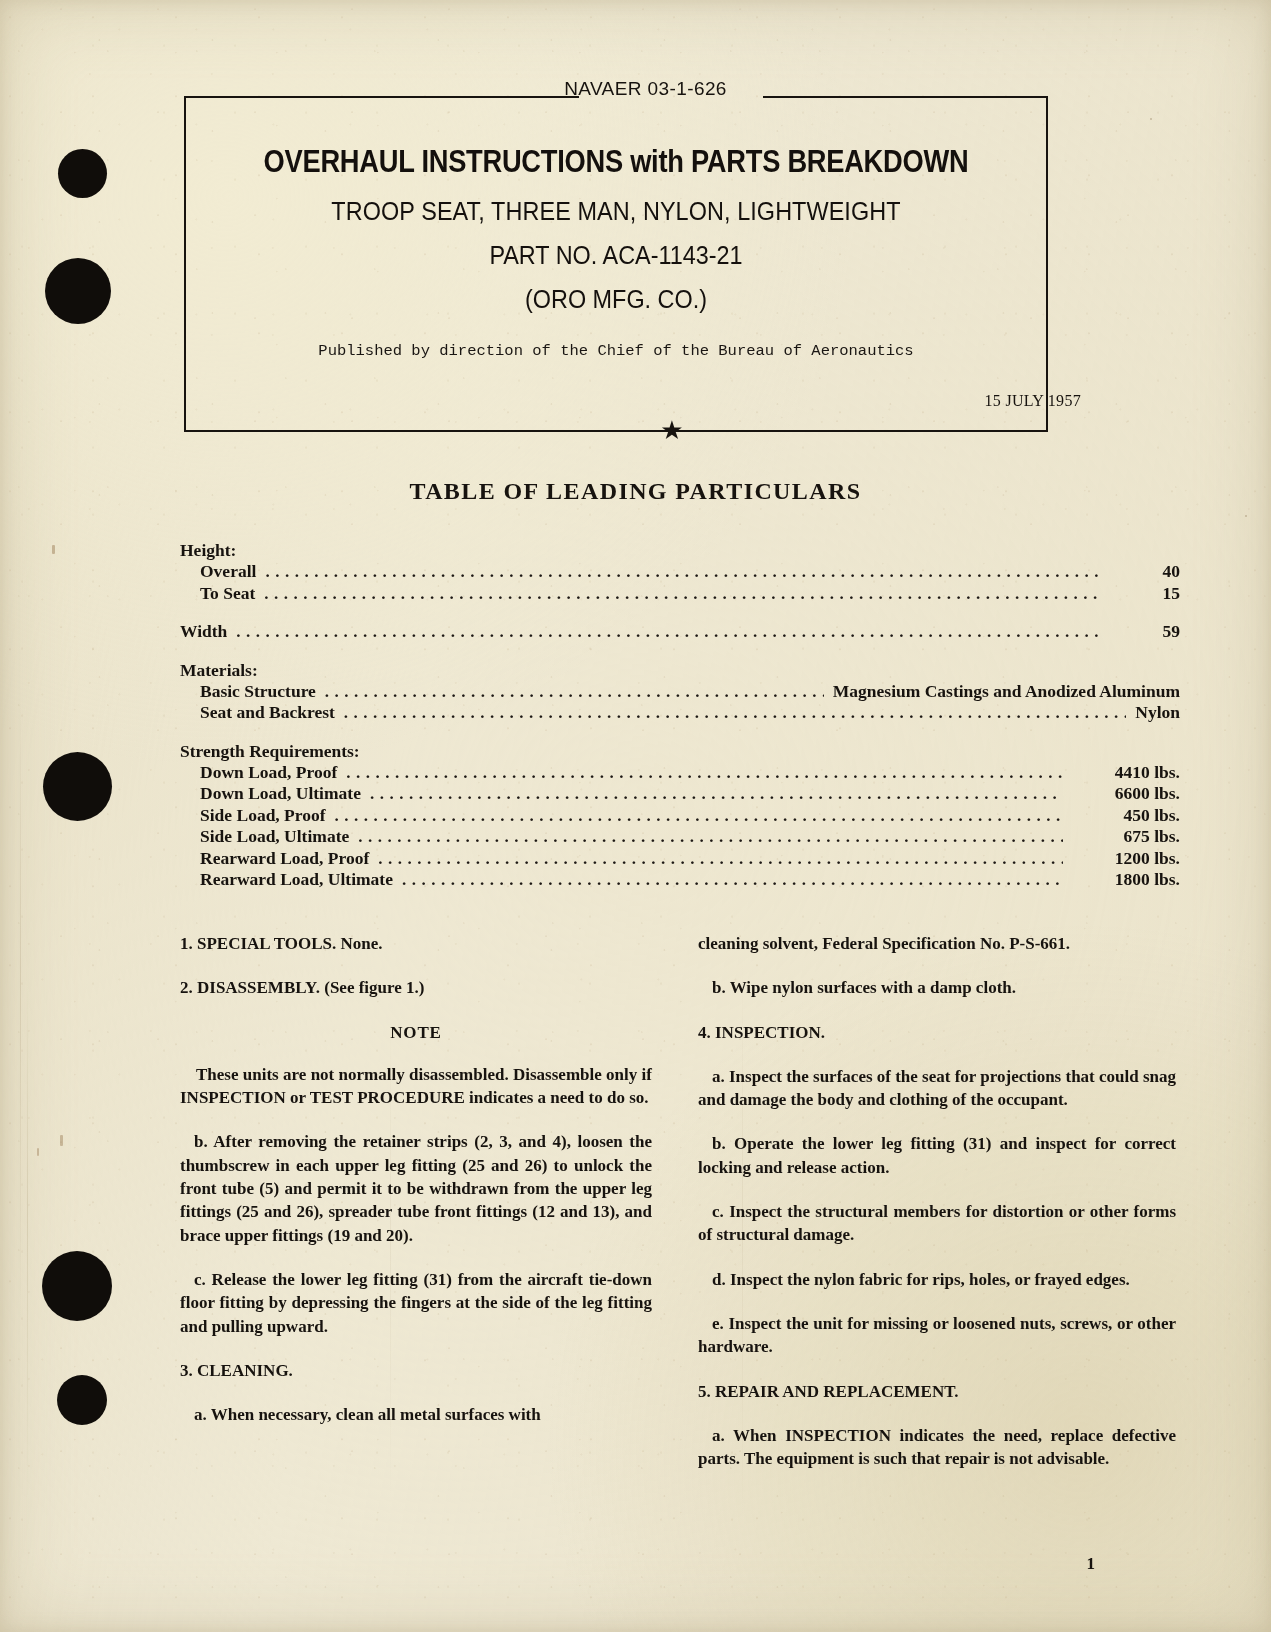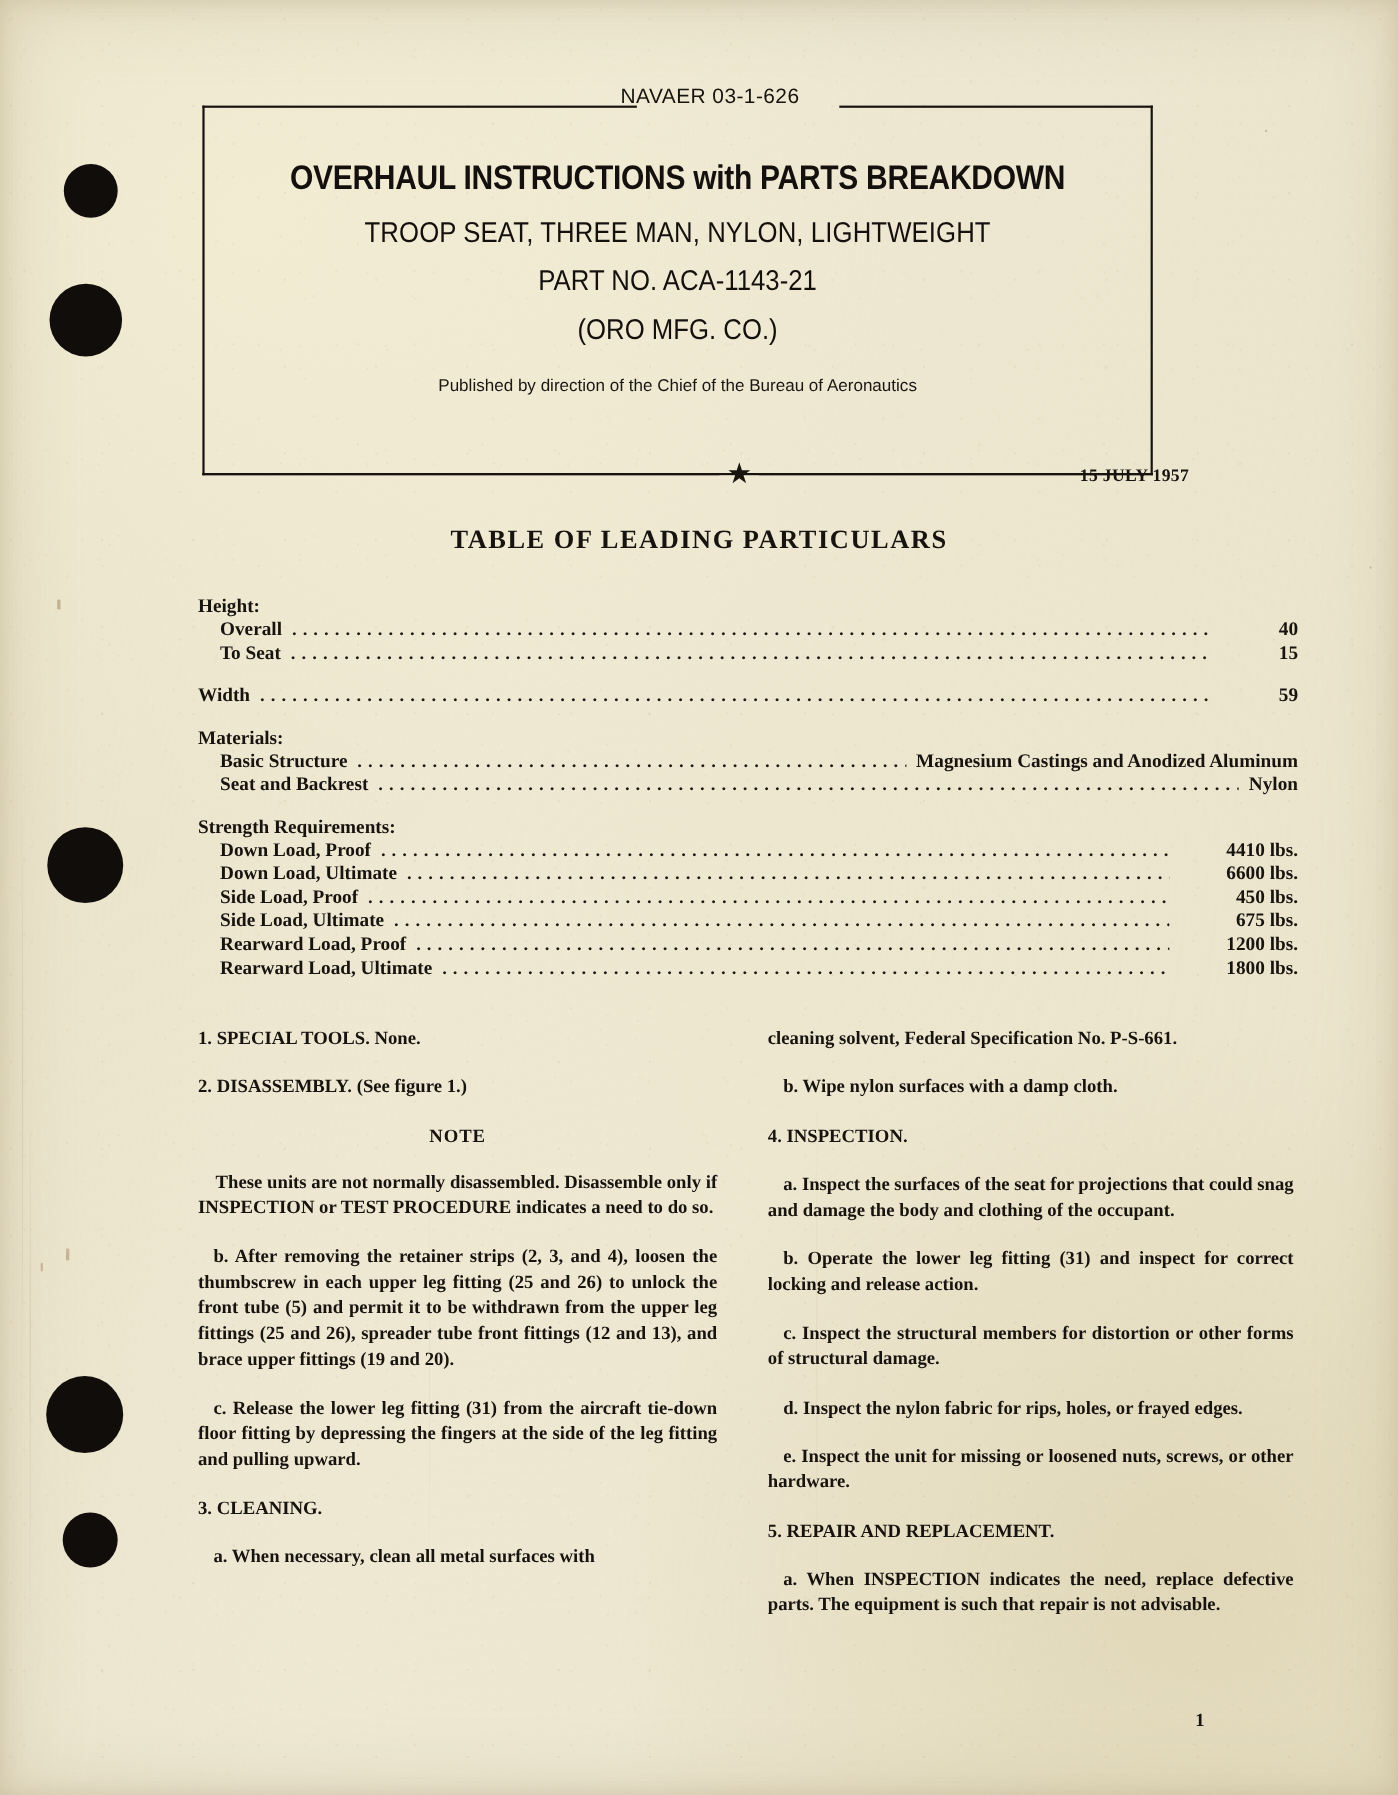--- a/index.html
+++ b/index.html
@@ -86,26 +86,26 @@
     font-family:"Liberation Sans",sans-serif;
     font-size:26px;transform:scaleX(.9);transform-origin:center;color:#14100d;
   }
   .t-sub3{
     position:absolute;left:184px;top:284px;width:864px;text-align:center;
     font-family:"Liberation Sans",sans-serif;
     font-size:26px;transform:scaleX(.9);transform-origin:center;color:#14100d;
   }
   .t-pub{
     position:absolute;left:184px;top:342px;width:864px;text-align:center;
-    font-family:Liberation Sans, sans-serif;font-size:15.5px;color:#1a1613;
+    font-family:Liberation Mono, monospace;font-size:15.5px;color:#1a1613;
   }
   .t-date{
     position:absolute;right:190px;top:392px;
-    font-family:"Liberation Serif",serif;font-weight:bold;
-    font-size:16px;letter-spacing:.3px;color:#17130f;margin-top:32px;
+    font-family:"Liberation Serif",serif;font-weight:normal;
+    font-size:16px;letter-spacing:.3px;color:#17130f;
   }
 
   
   .tlp-head{
     position:absolute;left:0;right:0;top:478px;text-align:center;
     font-family:"Liberation Serif",serif;font-weight:bold;
     font-size:24px;letter-spacing:1.4px;color:#17130f;
   }
   .tlp{
     position:absolute;left:180px;top:540px;width:1000px;

